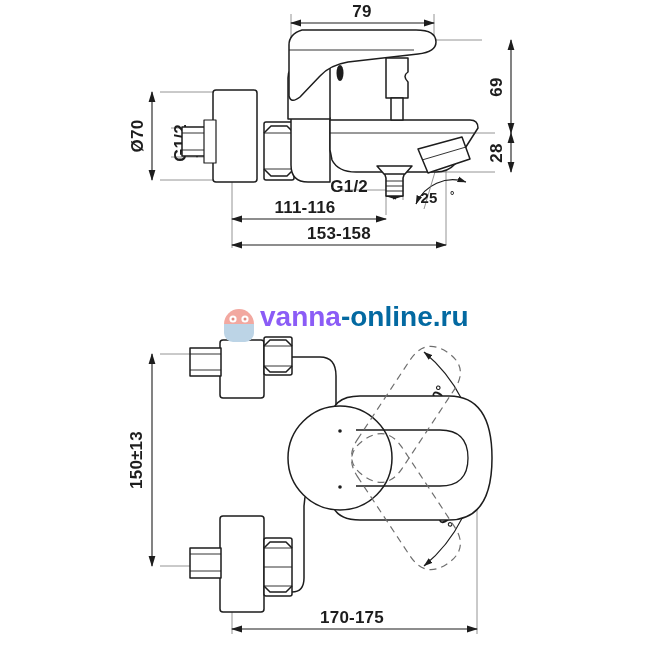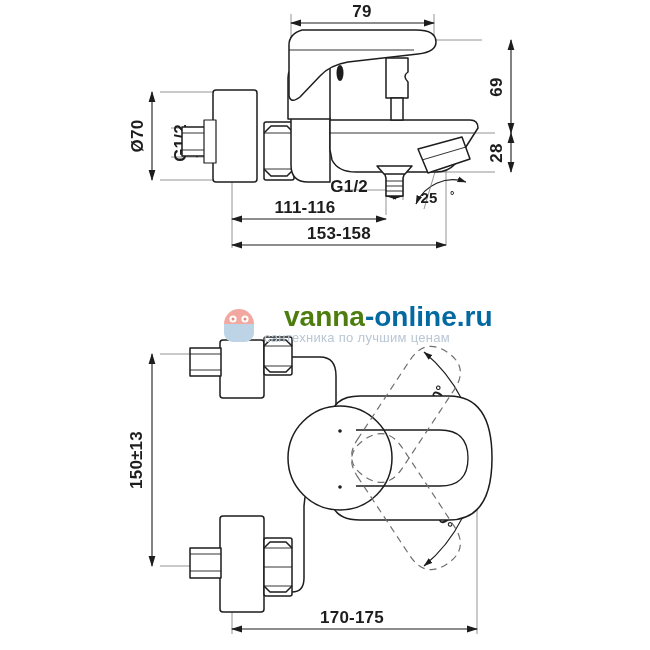--- a/index.html
+++ b/index.html
@@ -8,21 +8,21 @@
   #stage{position:relative;width:650px;height:650px;background:#ffffff;text-decoration:underline;}
   svg{display:block;position:absolute;top:0;left:0;}
   .dimtxt{font-family:"Liberation Sans",sans-serif;font-size:17px;fill:#1d1d1d;font-weight:700;letter-spacing:.2px;}
   .dimtxt.sm{font-size:15px;}
   .deg{font-size:11px;font-weight:700;}
   
   #wm{position:absolute;left:218px;top:303px;width:250px;height:48px;pointer-events:none;}
   #wmlogo{position:absolute;left:0;top:2px;width:42px;height:40px;}
   #wmtext{position:absolute;left:42px;top:-2px;font-size:28px;font-weight:700;
           font-family:"Liberation Sans",sans-serif;white-space:nowrap;}
-  #wmtext .a{color:#4d7c0f;margin-left:24px;}
+  #wmtext .a{color:#8b5cf6;}
   #wmtext .b{color:#0369a1;}
   #wmsub{position:absolute;left:46px;top:27px;font-size:13px;color:#b9c6d4;
          font-family:"Liberation Sans",sans-serif;white-space:nowrap;letter-spacing:.3px;}
 </style>
 </head>
 <body>
 
 <div id="stage">
 
 <svg width="650" height="650" viewBox="0 0 650 650">
@@ -252,16 +252,15 @@
       <line x1="5" y1="22" x2="0.5" y2="22"></line>
       <line x1="5" y1="24" x2="1" y2="27"></line>
       <line x1="37" y1="20" x2="41" y2="17"></line>
       <line x1="37" y1="22" x2="41.5" y2="22"></line>
       <line x1="37" y1="24" x2="41" y2="27"></line>
     </g>
   </svg>
   <div id="wmtext">
     <span class="a">vanna</span><span class="b">-online.ru</span>
   </div>
-  <div id="wmsub">сантехника по лучшим ценам</div>
 </div>
 
 </div>
 
 </body></html>

